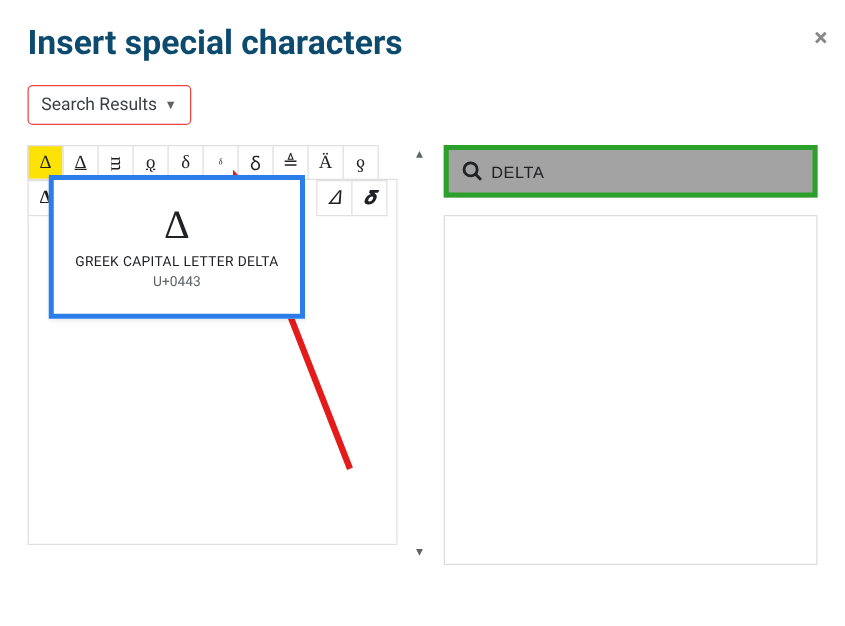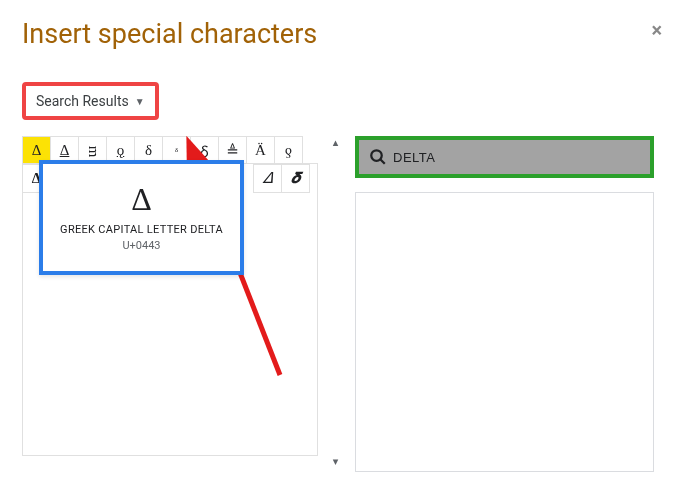--- a/index.html
+++ b/index.html
@@ -20,29 +20,29 @@
       position: absolute;
       top: 18px;
       right: 14px;
       font-size: 20px;
       color: #888;
       cursor: pointer;
       font-weight: bold;
     }
     .title {
       font-size: 27px;
-      font-weight: 400;
-      color: #a16207;
-      margin-bottom: 32px;
+      font-weight: 700;
+      color: #0c4a6e;
+      margin-bottom: 18px;
       margin-top: 6px;
     }
     .dropdown {
       display: inline-flex;
       align-items: center;
-      border: 4px solid #ef4444;
+      border: 1px solid #ef4444;
       border-radius: 4px;
       padding: 7px 10px;
       font-size: 14px;
       color: #3c4043;
       cursor: pointer;
       margin-bottom: 16px;
     }
     .dropdown-caret {
       margin-left: 6px;
       font-size: 10px;

